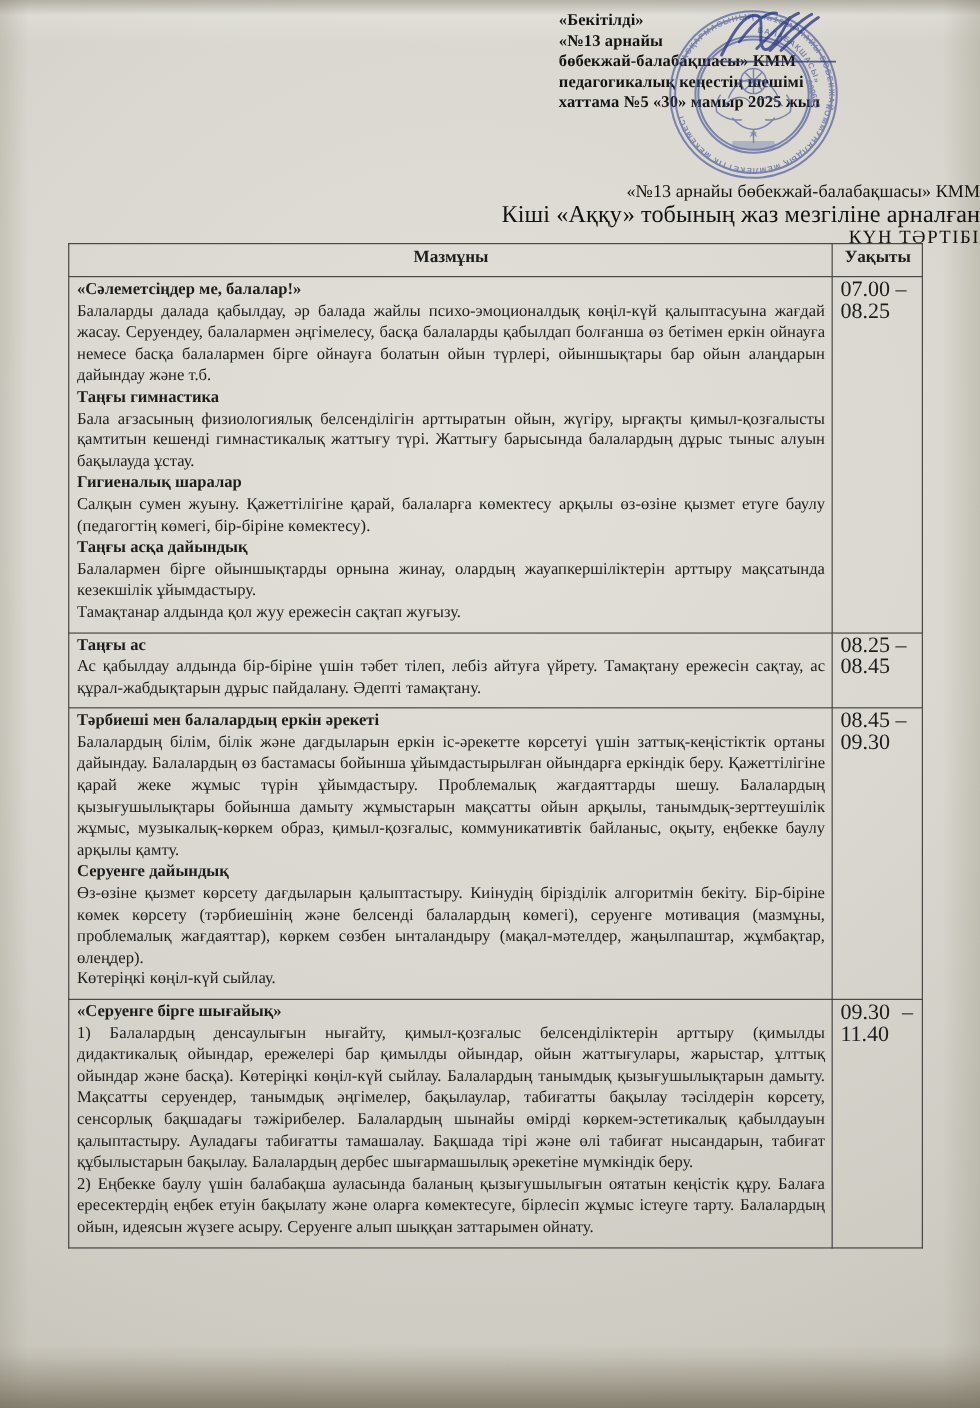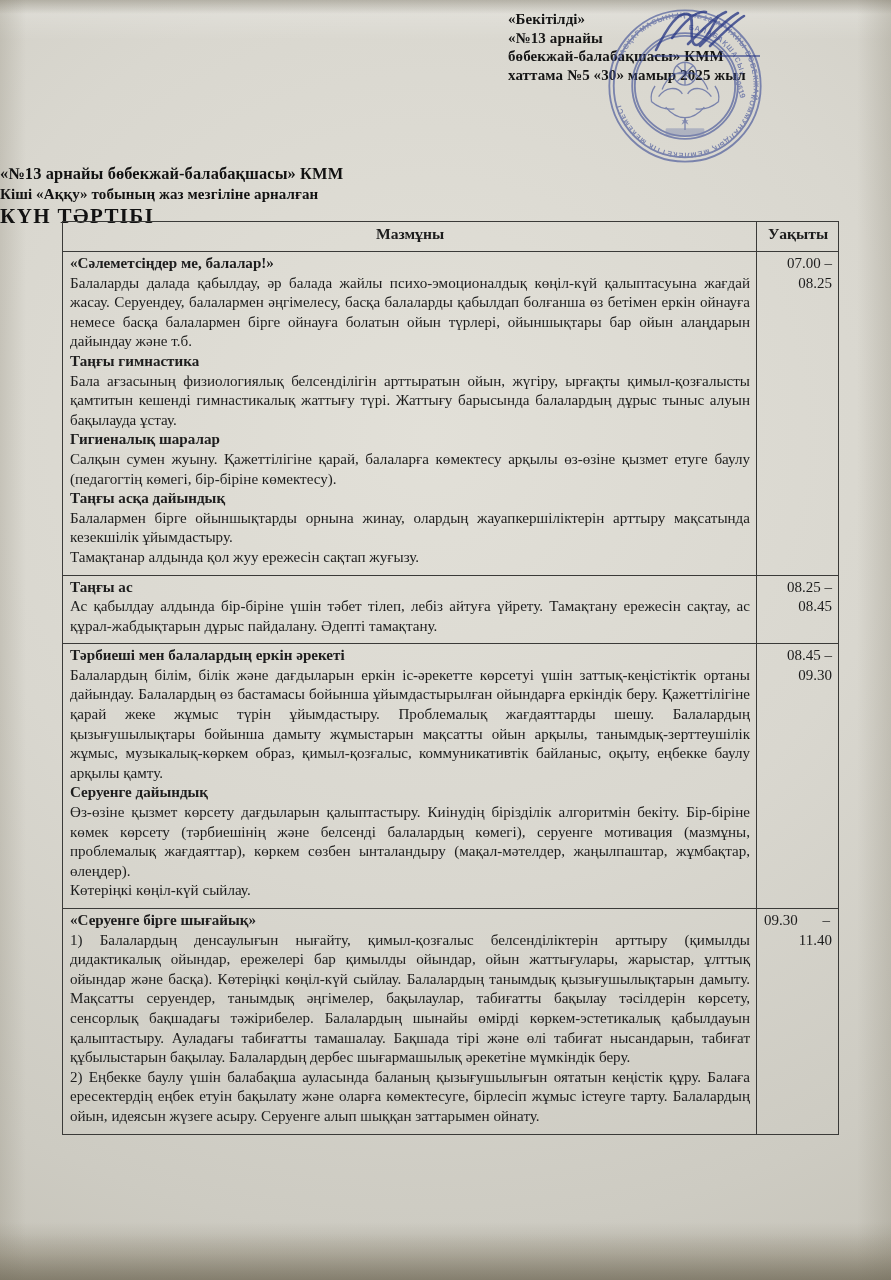--- a/index.html
+++ b/index.html
@@ -49,25 +49,25 @@
     z-index:4;opacity:.62;pointer-events:none;
   }
   .signature{
     position:absolute;top:4px;left:648px;width:130px;height:70px;z-index:5;
     opacity:.78;pointer-events:none;
   }
 
   
   .titles{
     position:absolute;top:163px;left:0;width:891px;
-    text-align:left;font-weight:bold;color:#121212;
+    text-align:right;font-weight:normal;color:#121212;
   }
   .t1{font-size:16.4px;line-height:21px;letter-spacing:.1px;}
-  .t2{font-size:15px;line-height:21px;letter-spacing:.1px;}
-  .t3{font-size:21px;line-height:22px;letter-spacing:1.4px;}
+  .t2{font-size:22px;line-height:21px;letter-spacing:.1px;}
+  .t3{font-size:17px;line-height:22px;letter-spacing:1.4px;}
 
   
   table.sched{
     position:absolute;top:221px;left:62px;
     width:776px;border-collapse:collapse;
     table-layout:fixed;
   }
   table.sched td,table.sched th{
     border:1.5px solid #3a3a38;
     vertical-align:top;
@@ -80,22 +80,22 @@
     text-align:center;font-weight:bold;font-size:15.6px;
     line-height:20px;padding:2px 4px 3px;
   }
   td.cell{
     font-size:15.1px;line-height:19.6px;
     text-align:justify;text-justify:inter-word;
     hyphens:none;
     margin-top:40px;
   }
   td.time{
-    font-size:15px;line-height:19.6px;
-    text-align:right;white-space:pre-line;
+    font-size:20px;line-height:19.6px;
+    text-align:left;white-space:pre-line;
   }
   .sub{font-weight:bold;display:block;text-align:left;}
   .par{display:block;margin:0;}
   .par.nj{text-align:left;}
   .time-row{display:flex;justify-content:space-between;}
   .time-row span:last-child{padding-right:2px;}
 </style>
 </head>
 <body>
 
@@ -146,20 +146,21 @@
       <path d="M52 42 C 66 28, 80 14, 90 9"></path>
       <path d="M62 42 C 74 30, 86 18, 96 12"></path>
     </g>
     <path d="M4 52 H 112" stroke="#2b3a86" stroke-width="1.6" fill="none"></path>
   </svg>
 
   <div class="approval">
     <div>«Бекітілді»</div>
     <div>«№13 арнайы</div>
     <div>бөбекжай-балабақшасы» КММ</div>
+    <div>педагогикалық кеңестің шешімі</div>
     <div>хаттама №5 «30» мамыр 2025 жыл</div>
   </div>
 
   <div class="titles">
     <div class="t1">«№13 арнайы бөбекжай-балабақшасы» КММ</div>
     <div class="t2">Кіші  «Аққу» тобының  жаз мезгіліне арналған</div>
     <div class="t3">КҮН ТӘРТІБІ</div>
   </div>
 
   <table class="sched">

